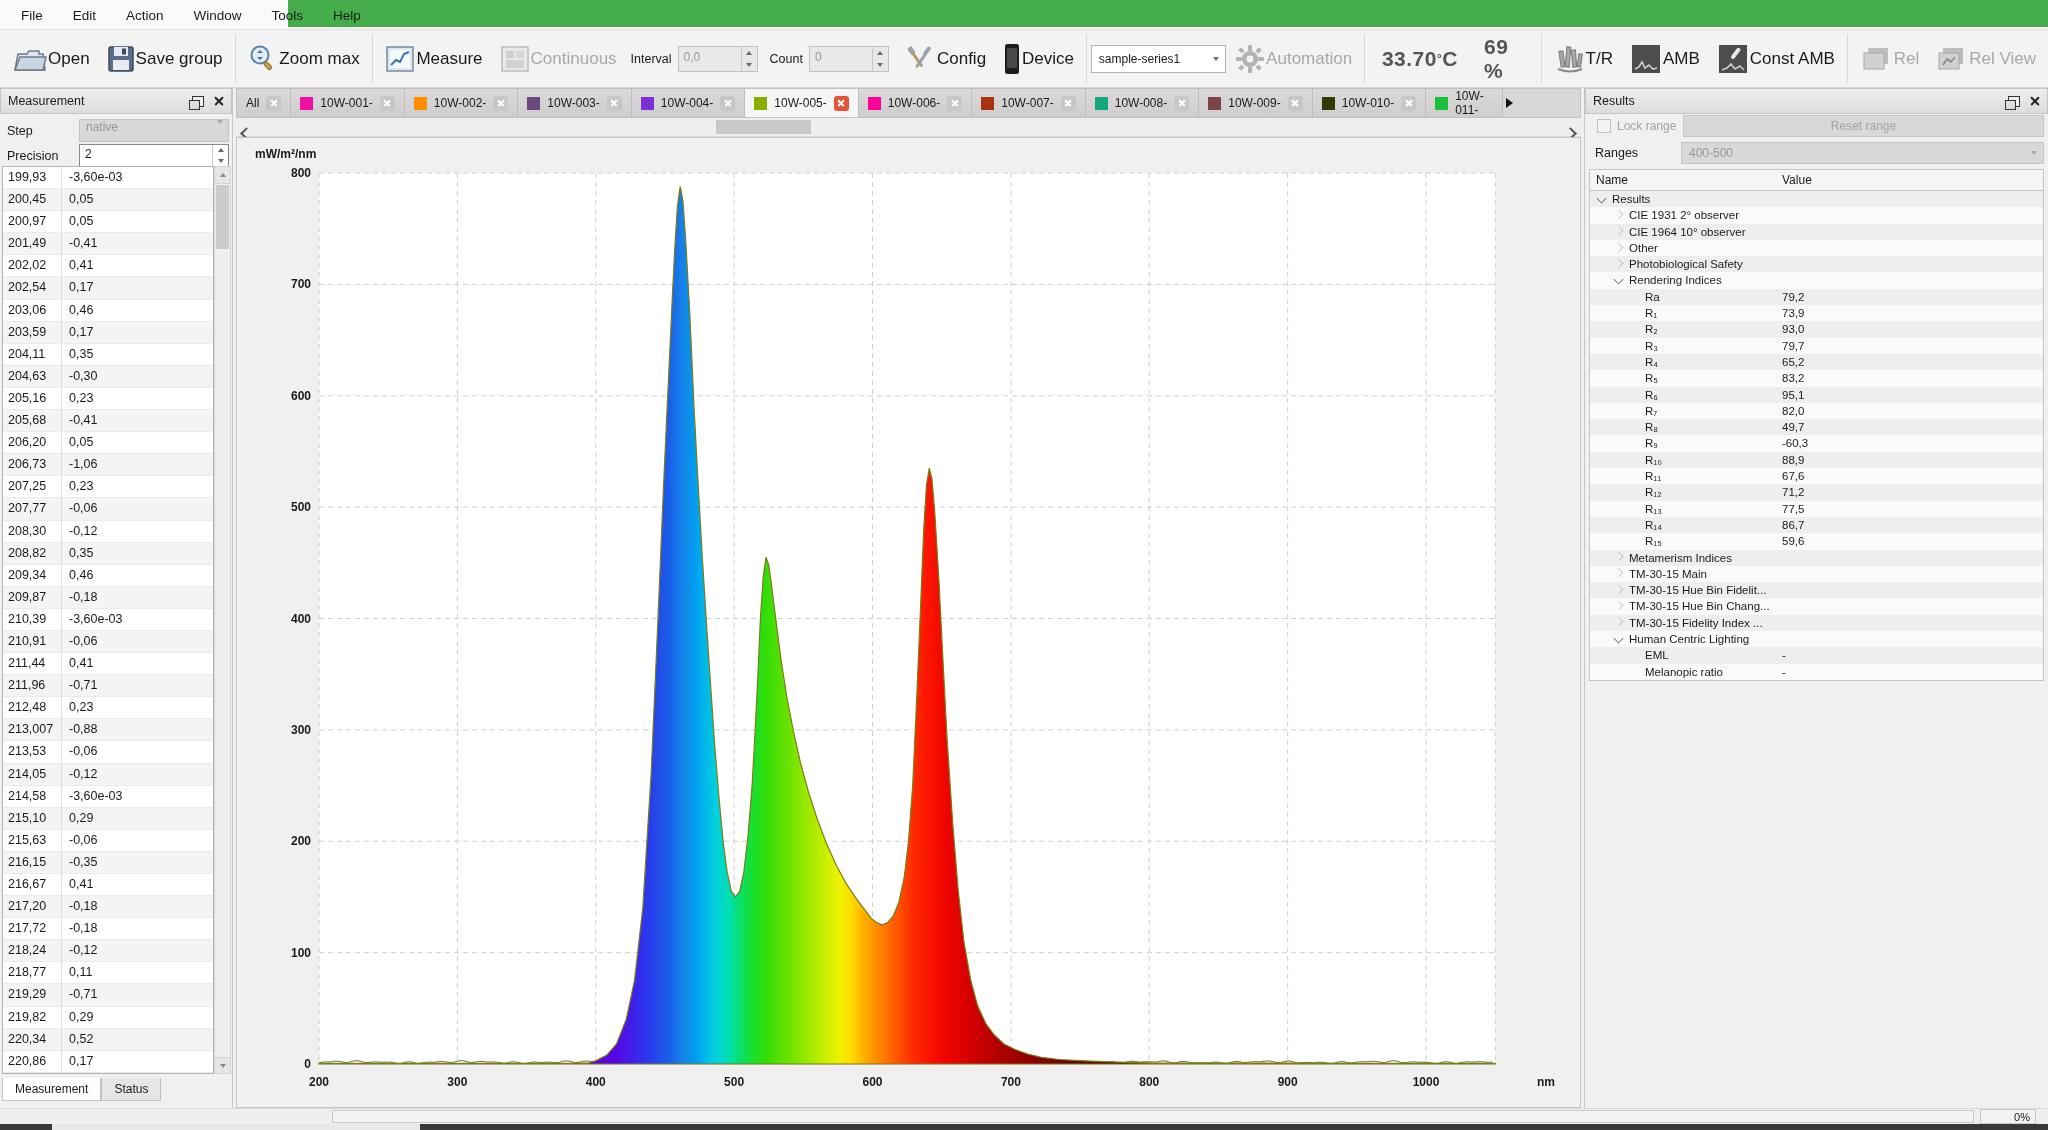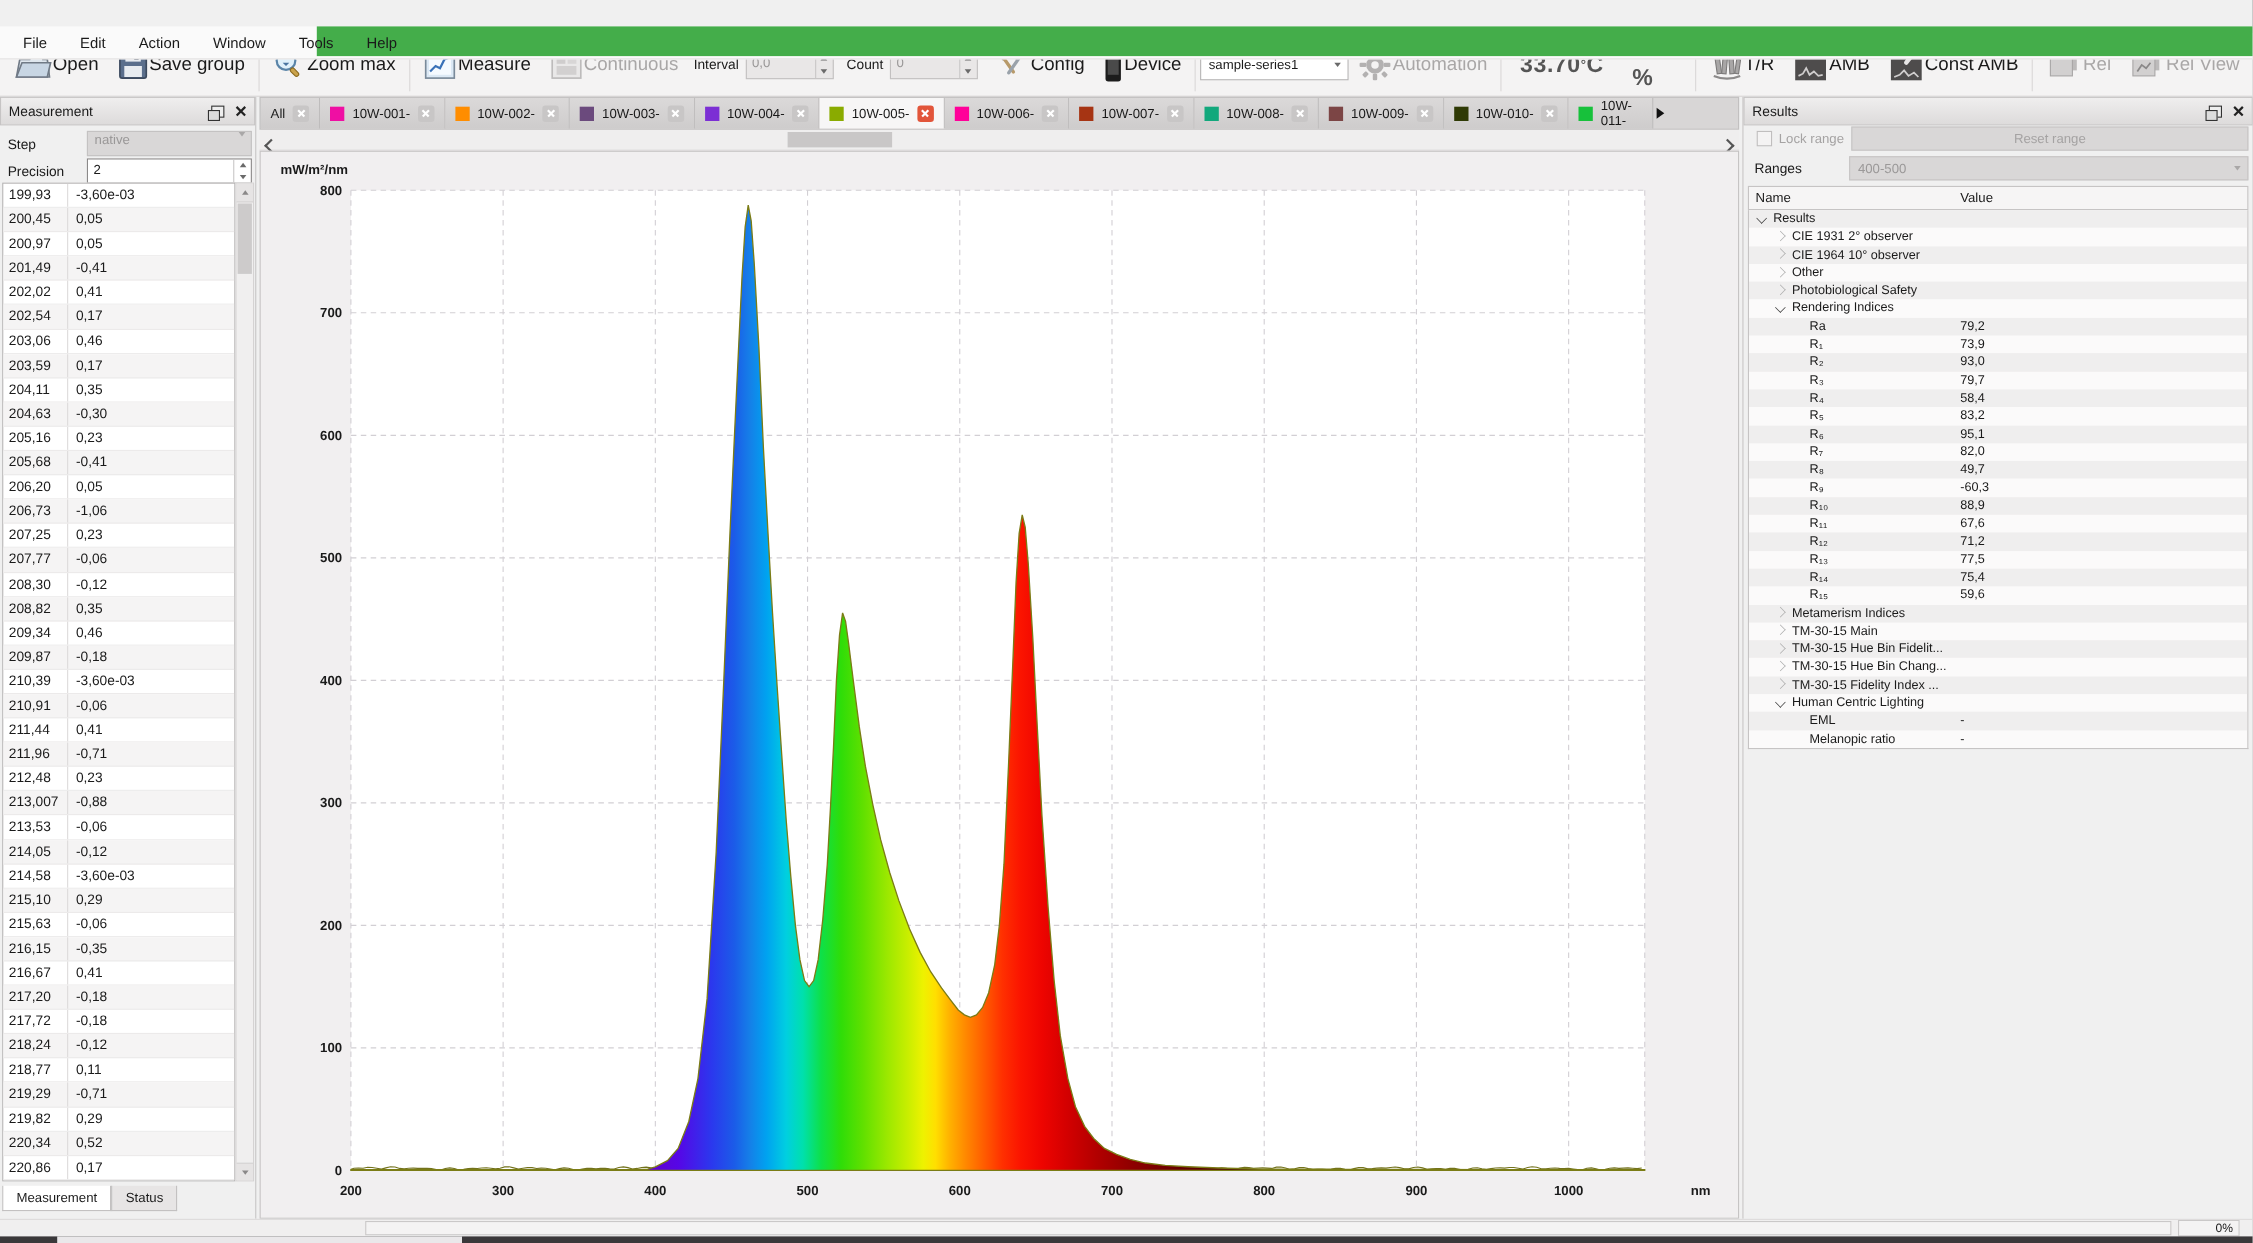--- a/index.html
+++ b/index.html
@@ -1,21 +1,21 @@
 <!DOCTYPE html>
 <html><head>
 <meta charset="utf-8">
 <style>
   html,body{margin:0;padding:0;background:#888;}
   .app{position:relative;width:2048px;height:1130px;background:#f0f0f0;
        font-family:"Liberation Sans",sans-serif;overflow:hidden;color:#1a1a1a;}
   .abs{position:absolute;box-sizing:border-box;}
 
   
-  .menubar{left:0;top:0;width:2048px;height:30px;background:#fafafa;border-bottom:1px solid #e3e1e1;z-index:5;margin-top:24px;}
+  .menubar{left:0;top:0;width:2048px;height:30px;background:#fafafa;border-bottom:1px solid #e3e1e1;z-index:5;}
   .menu-green{left:288px;top:0;height:27px;width:1760px;}
   .menu-items{left:6px;top:0;height:30px;display:flex;align-items:center;}
   .menu-item{padding:0 15px;font-size:13.5px;}
 
   
   .toolbar{left:0;top:30px;width:2048px;height:58px;background:#f4f3f3;border-bottom:1px solid #d7d5d5;
            display:flex;align-items:stretch;padding:2px 4px;}
   .tbtn{display:flex;align-items:center;justify-content:space-between;
         padding:3px 8px 2px 8px;font-size:17px;white-space:nowrap;}
   .tbtn .ic{height:34px;display:flex;align-items:center;justify-content:center;}
@@ -762,21 +762,21 @@
           <span class="nval">93,0</span>
         </div>
         <div class="nrow" style="padding-left: 40px; position: relative;">
           <i style="width: 15px; flex: 0 0 15px;"></i>
           <span class="nname">R₃</span>
           <span class="nval">79,7</span>
         </div>
         <div class="nrow" style="padding-left: 40px; position: relative;">
           <i style="width: 15px; flex: 0 0 15px;"></i>
           <span class="nname">R₄</span>
-          <span class="nval">58,4</span>
+          <span class="nval">65,2</span>
         </div>
         <div class="nrow" style="padding-left: 40px; position: relative;">
           <i style="width: 15px; flex: 0 0 15px;"></i>
           <span class="nname">R₅</span>
           <span class="nval">83,2</span>
         </div>
         <div class="nrow" style="padding-left: 40px; position: relative;">
           <i style="width: 15px; flex: 0 0 15px;"></i>
           <span class="nname">R₆</span>
           <span class="nval">95,1</span>
@@ -812,21 +812,21 @@
           <span class="nval">71,2</span>
         </div>
         <div class="nrow" style="padding-left: 40px; position: relative;">
           <i style="width: 15px; flex: 0 0 15px;"></i>
           <span class="nname">R₁₃</span>
           <span class="nval">77,5</span>
         </div>
         <div class="nrow" style="padding-left: 40px; position: relative;">
           <i style="width: 15px; flex: 0 0 15px;"></i>
           <span class="nname">R₁₄</span>
-          <span class="nval">75,4</span>
+          <span class="nval">86,7</span>
         </div>
         <div class="nrow" style="padding-left: 40px; position: relative;">
           <i style="width: 15px; flex: 0 0 15px;"></i>
           <span class="nname">R₁₅</span>
           <span class="nval">59,6</span>
         </div>
         <div class="nrow" style="padding-left: 23px; position: relative;">
           <i class="nexp closed"></i>
           <span class="nname">Metamerism Indices</span>
         </div>

